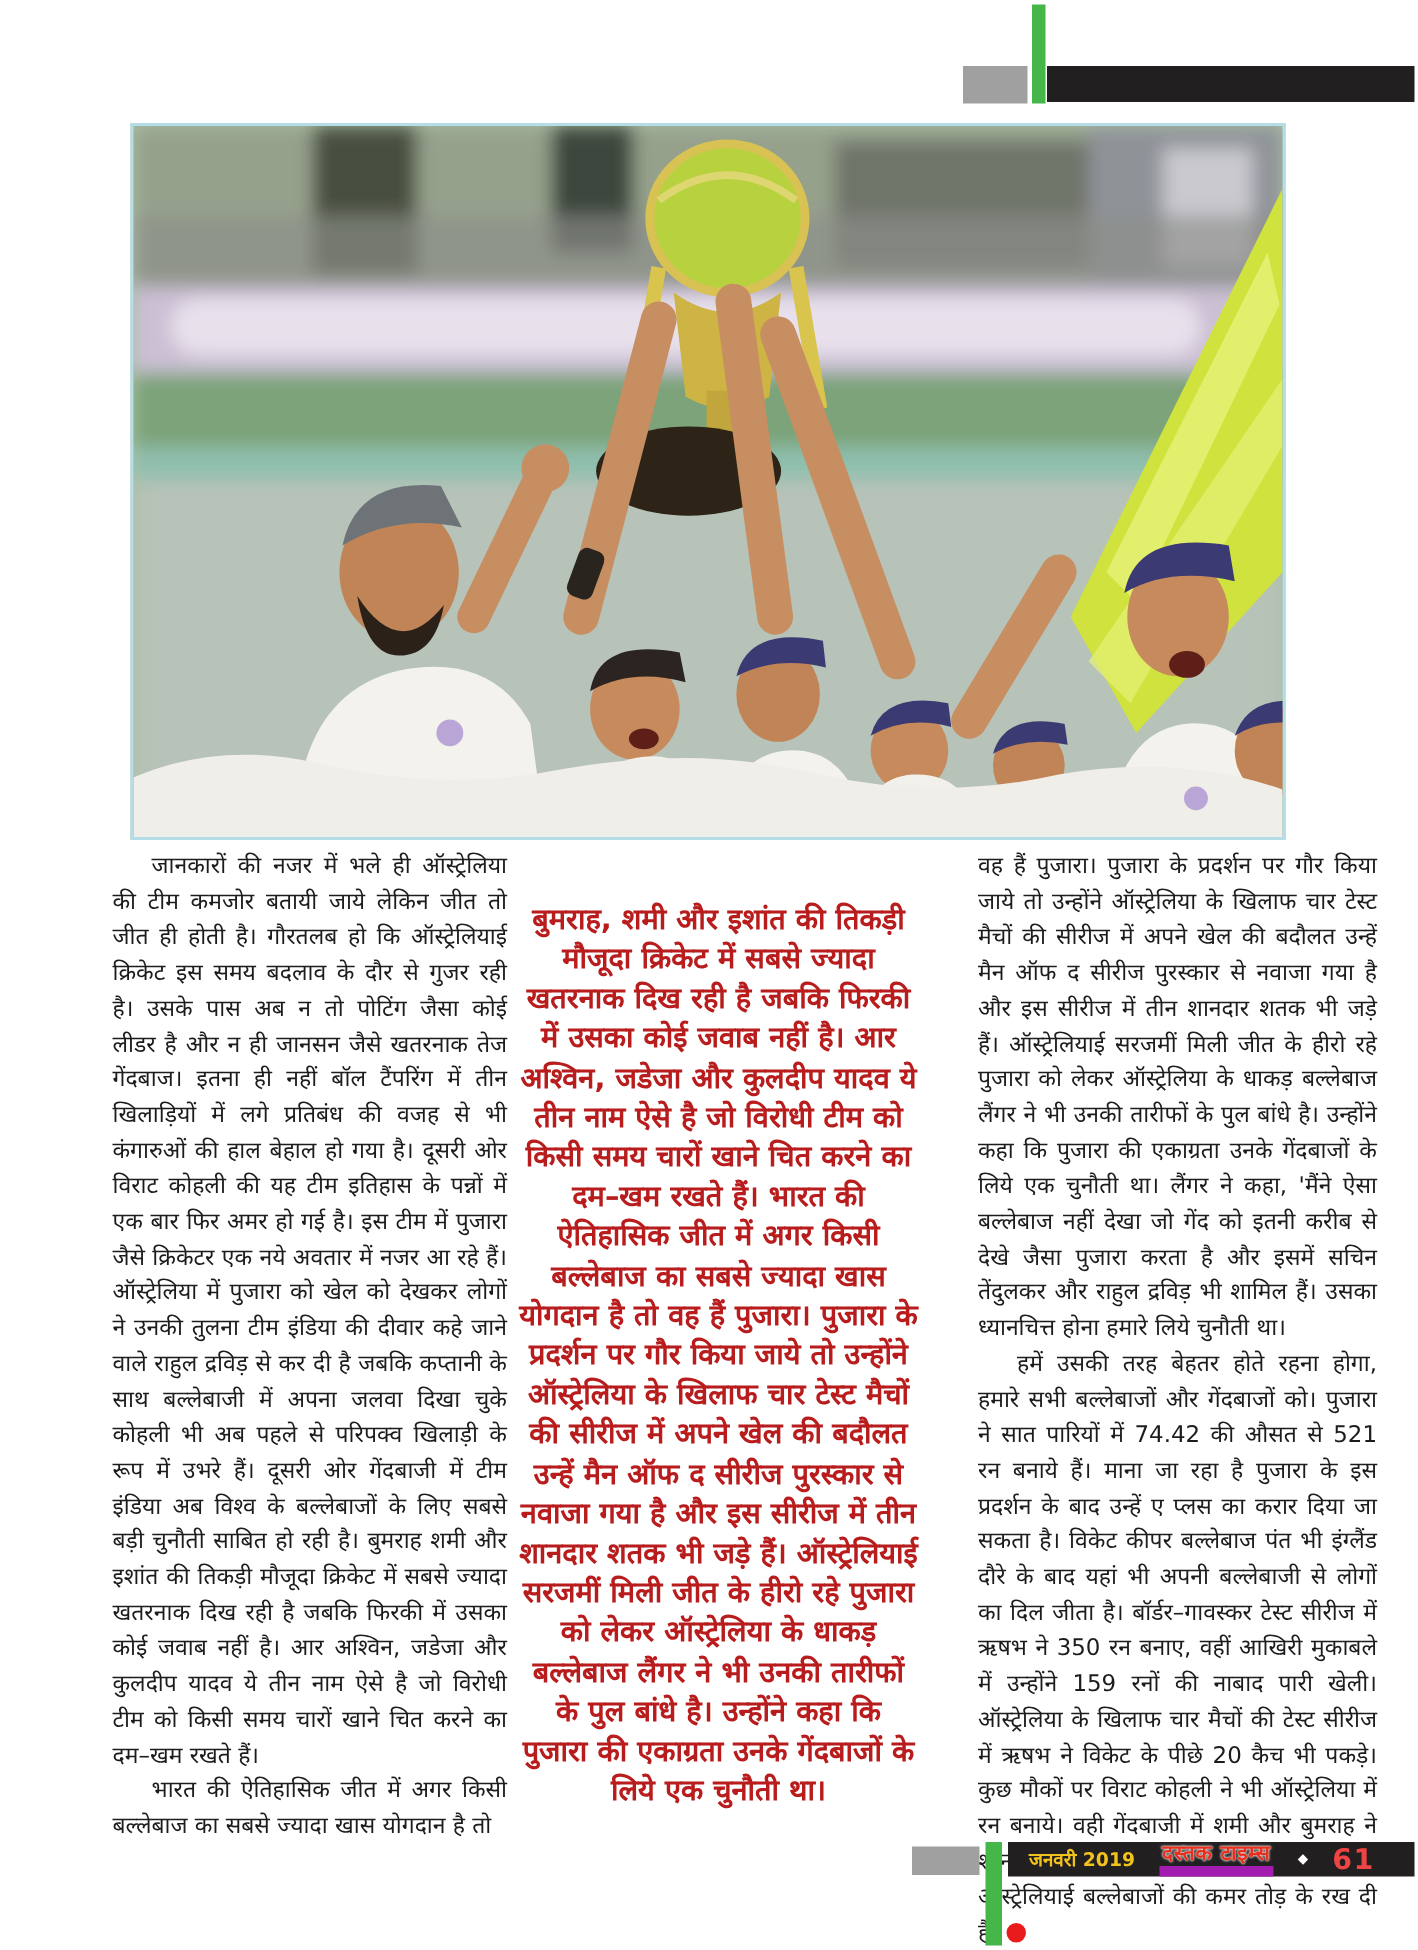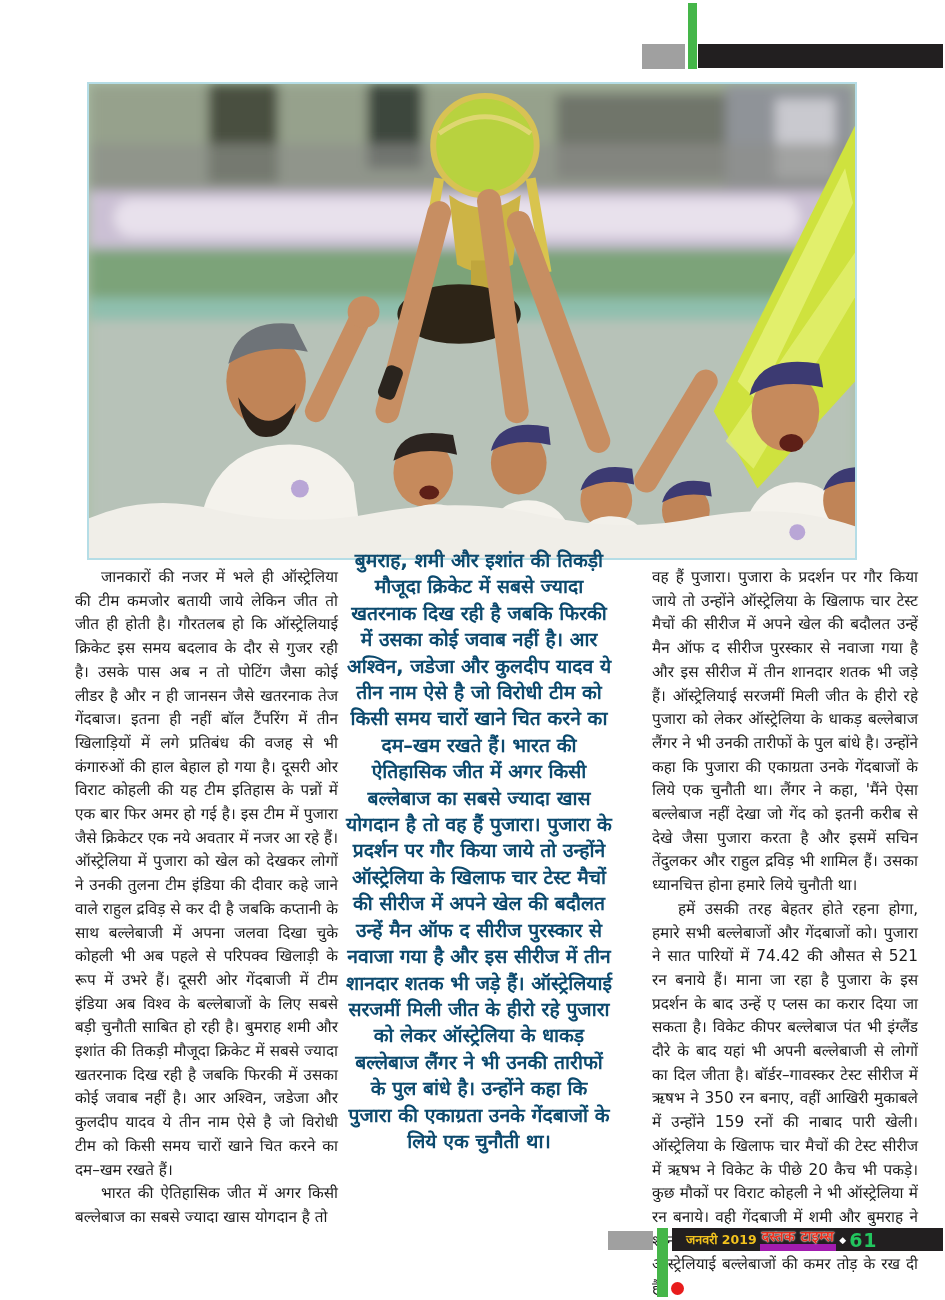--- a/index.html
+++ b/index.html
@@ -26,45 +26,45 @@
     position:absolute;top:566px;color:#1c1c1c;
     text-align:justify;
   }
   .body-text{font-size:15.3px;line-height:23.7px;}
   #col1{left:75px;width:263px;}
   #col3{left:652px;width:266px;}
   .col p{margin:0;}
   .col p.indent{text-indent:26px;}
   
   #pullquote{
-    left:346px;width:266px;top:548px;
+    left:346px;width:266px;top:600px;
     text-align:center;font-weight:bold;
-    font-size:19.3px;line-height:26.4px;color:#0c4a6e;
+    font-size:19.3px;line-height:26.4px;color:#b91c1c;
   }
   .end-bullet{
     display:inline-block;width:13px;height:13px;border-radius:50%;
     background:#e81c1c;vertical-align:middle;margin-left:5px;
   }
 
   
   #footer-gray{left:608px;top:1231px;width:45px;height:19px;background:#a0a0a0;}
   #footer-green{left:657px;top:1228px;width:11px;height:69px;background:#45b649;}
   #footer-bar{
     position:absolute;left:672px;top:1228px;width:271px;height:23px;
-    background:#221f20;display:flex;align-items:center;gap:3px;
+    background:#221f20;display:flex;align-items:center;gap:16px;
     padding-left:14px;box-sizing:border-box;
   }
   #footer-issue{color:#f2c21d;font-size:12.5px;font-weight:bold;}
   #footer-logo{
     color:#e62f1d;font-weight:bold;font-size:14px;letter-spacing:.5px;
     background:transparent;border-bottom:7px solid #a21caf;
     text-shadow:0 0 2px #fff, 0 0 1px #fff;padding:0 2px 0 2px;line-height:15px;
   }
   #footer-diamond{color:#ffffff;font-size:9px;}
-  #footer-pagenum{color:#22c55e;font-weight:bold;font-size:19px;letter-spacing:1px;}
+  #footer-pagenum{color:#ef4444;font-weight:bold;font-size:19px;letter-spacing:1px;}
 </style>
 </head>
 <body>
 
 <div class="deco" id="top-gray"></div>
 <div class="deco" id="top-green"></div>
 <div class="deco" id="top-black"></div>
 
 <div id="photo">
   <svg viewBox="0 0 770 478" preserveAspectRatio="none">

